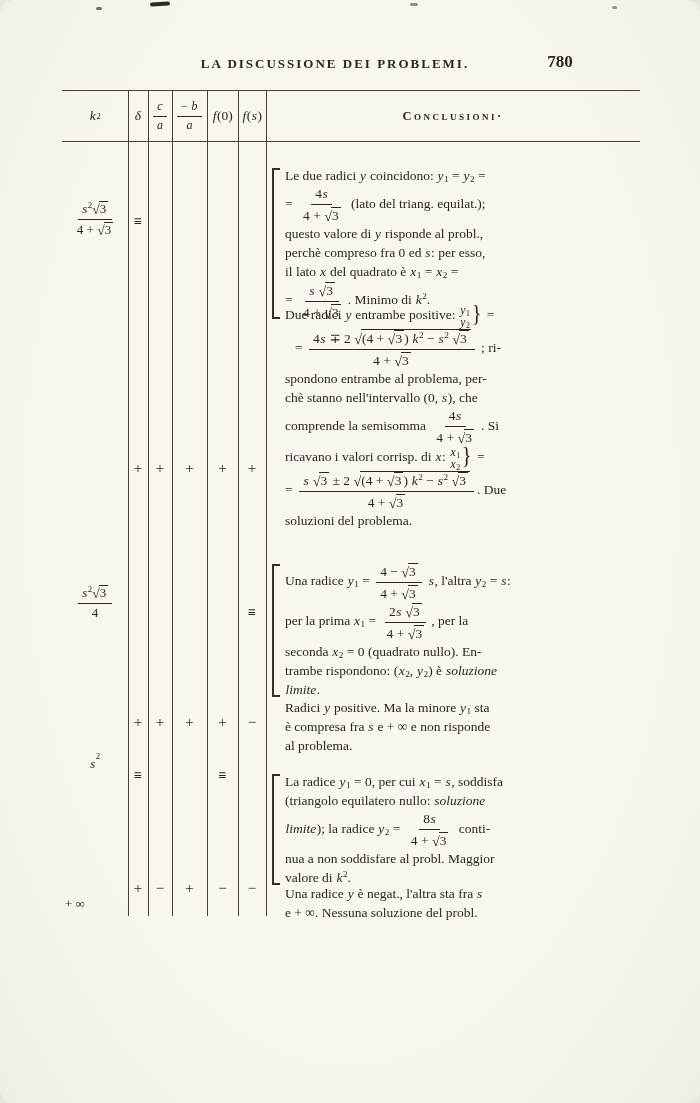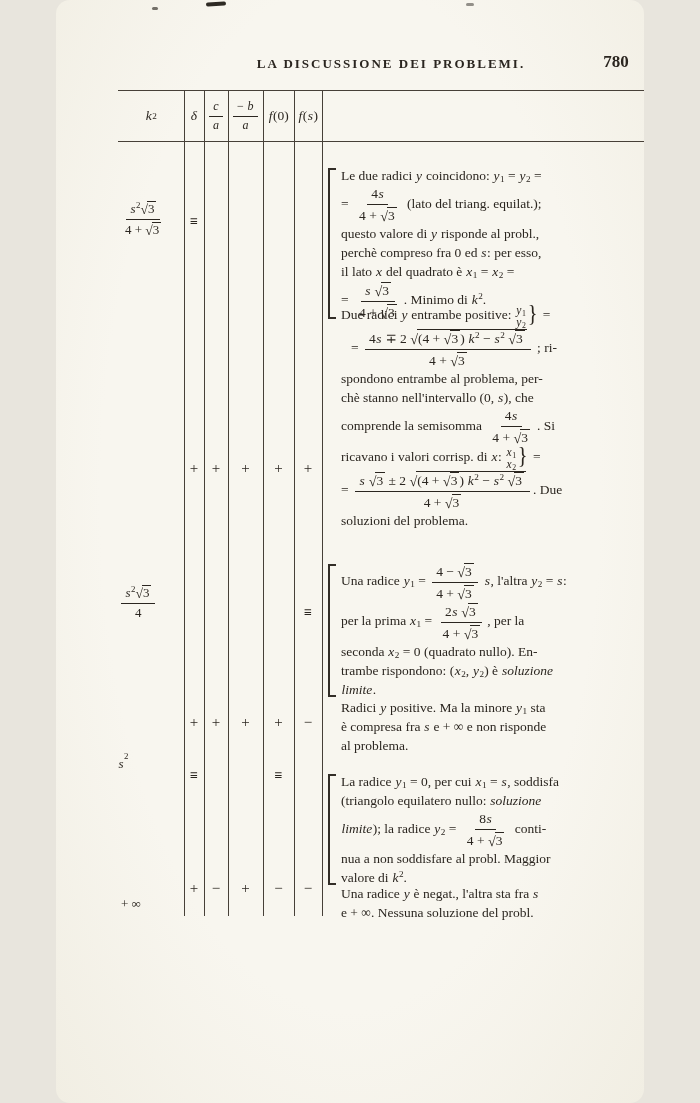--- a/index.html
+++ b/index.html
@@ -1,17 +1,17 @@
 <!DOCTYPE html>
 <html><head>
 <meta charset="utf-8">
 <style>
   html,body{margin:0;padding:0;background:#e8e5dd;}
   .page{
-    position:relative;width:588px;height:1103px;margin:0 auto;
+    position:relative;width:700px;height:1103px;margin:0 auto;
     background:radial-gradient(ellipse at 50% 45%, #f8f6ef 60%, #f1eee3 100%);
     color:#2b2620;font-family:"Liberation Serif","DejaVu Serif",serif;
     overflow:hidden;
     border-radius:14px;
   }
   .art{position:absolute;background:#2e2a24;border-radius:2px;}
 
   .running-title{position:absolute;top:56px;left:140px;width:390px;text-align:center;
     font-size:13px;font-weight:700;letter-spacing:2px;}
   .page-num{position:absolute;top:52px;left:538px;width:44px;text-align:center;
@@ -24,21 +24,21 @@
     justify-content:center;font-size:13.5px;}
   .hcell .frac{font-size:12px;}
   .hconc{font-variant:small-caps;letter-spacing:2.5px;font-size:12.5px;font-weight:600;}
 
   .col-delta{left:128px;width:20px;}
   .col-ca{left:148px;width:24px;}
   .col-ba{left:172px;width:35px;}
   .col-f0{left:207px;width:31px;}
   .col-fs{left:238px;width:28px;}
 
-  .kval{position:absolute;left:62px;width:66px;display:flex;justify-content:flex-start;
+  .kval{position:absolute;left:62px;width:66px;display:flex;justify-content:center;
     font-size:13px;}
   .kval.kleft{justify-content:flex-start;padding-left:3px;box-sizing:border-box;}
   .zmark{position:absolute;text-align:center;font-size:14px;font-weight:700;line-height:18px;}
   .sign{position:absolute;text-align:center;font-size:15px;line-height:20px;}
 
   .cblock{position:absolute;left:272px;width:368px;padding-left:13px;box-sizing:border-box;}
   .blk-bracket{position:absolute;left:0;top:2px;bottom:2px;width:6px;
     border:2px solid #332e28;border-right:none;}
   .blines{position:relative;}
   .cline{font-size:13.5px;line-height:19px;min-height:19px;white-space:nowrap;}
@@ -102,20 +102,21 @@
       </span>
     </div>
   <div class="hcell" style="left:172px;width:35px;">
       <span class="frac">
         <span class="fnum">− <i class="mi">b</i></span>
         <span class="fden"><i class="mi">a</i></span>
       </span>
     </div>
   <div class="hcell" style="left:207px;width:31px;"><i class="mi">f</i>(0)</div>
   <div class="hcell" style="left:238px;width:28px;"><i class="mi">f</i>(<i class="mi">s</i>)</div>
+  <div class="hcell hconc" style="left:266px;width:374px;">Conclusioni·</div>
 
   <div class="kval" style="top:200px;">
       <span class="frac">
         <span class="fnum"><i class="mi">s</i><sup>2</sup><span class="sqrt"><span class="rad">√</span><span class="vin">3</span></span></span>
         <span class="fden">4 + <span class="sqrt"><span class="rad">√</span><span class="vin">3</span></span></span>
       </span>
     </div>
   <div class="kval" style="top:584px;">
       <span class="frac">
         <span class="fnum"><i class="mi">s</i><sup>2</sup><span class="sqrt"><span class="rad">√</span><span class="vin">3</span></span></span>

